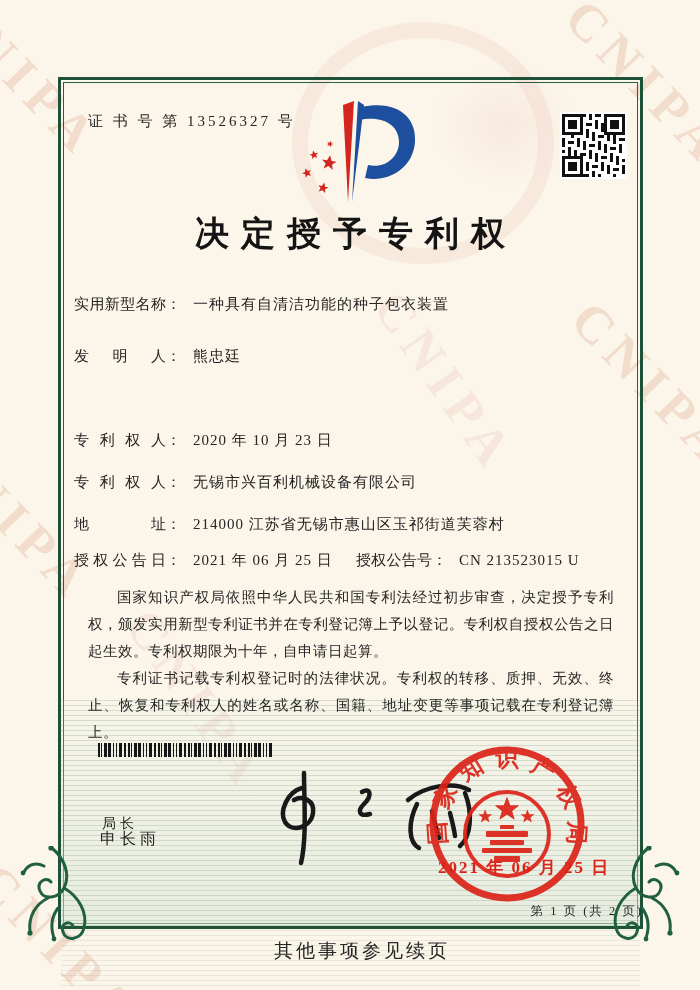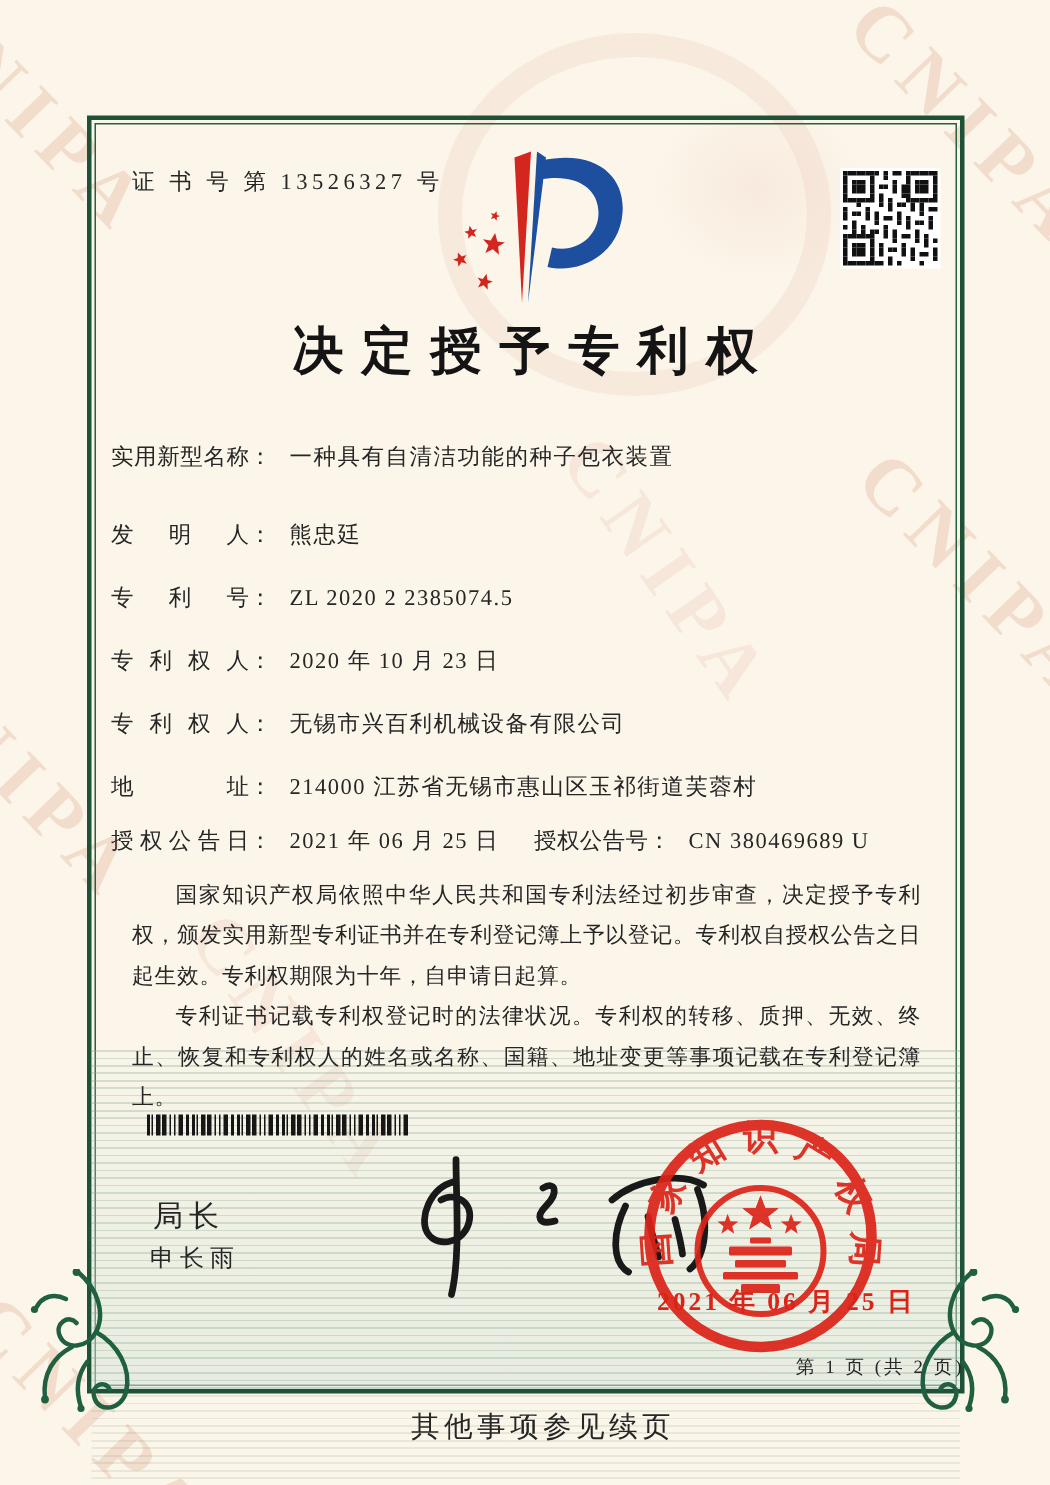--- a/index.html
+++ b/index.html
@@ -62,21 +62,21 @@
   .f-colon{display:inline-block;margin-right:12px;}
   .f-value{letter-spacing:1px;}
   .frow2{position:absolute;left:282px;top:0;}
   
   .paras{position:absolute;left:88px;top:584px;width:526px;font-size:14.5px;line-height:27px;
          text-align:justify;letter-spacing:0.5px;}
   .paras p{margin:0;text-indent:2em;}
   
   .barcode{position:absolute;left:98px;top:743px;height:14px;display:flex;align-items:stretch;}
   .barcode b{background:#161616;display:block;height:14px;}
-  .signer-title{position:absolute;left:102px;top:797px;font-size:20px;letter-spacing:4px;}
+  .signer-title{position:absolute;left:102px;top:815px;font-size:14px;letter-spacing:4px;}
   .signer-name{position:absolute;left:100px;top:829px;font-size:16px;letter-spacing:4px;}
   .signature{position:absolute;left:262px;top:768px;}
   .seal{position:absolute;left:422px;top:739px;}
   .seal-date{
     position:absolute;left:438px;top:856px;font-size:17px;letter-spacing:2px;
     color:#dc2318;font-weight:bold;white-space:nowrap;
   }
   .page-num{position:absolute;left:58px;top:903px;width:585px;text-align:right;font-size:12.5px;letter-spacing:2px;}
   .cont-note{position:absolute;left:0;top:938px;width:100%;text-align:center;font-size:19px;letter-spacing:3px;margin-left:12px;}
   .ornament{position:absolute;}
@@ -565,36 +565,33 @@
       <i></i>
     </div>
 
   <div class="title">决定授予专利权</div>
 
   <div class="frow" style="top:295px">
     <span class="f-label">实用新型名称</span><span class="f-colon">：</span><span class="f-value">一种具有自清洁功能的种子包衣装置</span>
   </div>
   <div class="frow" style="top:347px">
     <span class="f-label">发明人</span><span class="f-colon">：</span><span class="f-value">熊忠廷</span>
-  </div>
-  <div class="frow" style="top:389px">
-    <span class="f-label">专利号</span><span class="f-colon">：</span><span class="f-value">ZL 2020 2 2385074.5</span>
   </div>
   <div class="frow" style="top:431px">
     <span class="f-label">专利权人</span><span class="f-colon">：</span><span class="f-value">2020 年 10 月 23 日</span>
   </div>
   <div class="frow" style="top:473px">
     <span class="f-label">专利权人</span><span class="f-colon">：</span><span class="f-value">无锡市兴百利机械设备有限公司</span>
   </div>
   <div class="frow" style="top:515px">
     <span class="f-label">地址</span><span class="f-colon">：</span><span class="f-value">214000 江苏省无锡市惠山区玉祁街道芙蓉村</span>
   </div>
   <div class="frow" style="top:551px">
     <span class="f-label">授权公告日</span><span class="f-colon">：</span><span class="f-value">2021 年 06 月 25 日</span>
-    <span class="frow2"><span class="f-label" style="width:76px">授权公告号</span><span class="f-colon">：</span><span class="f-value">CN 380469689 U</span></span>
+    <span class="frow2"><span class="f-label" style="width:76px">授权公告号</span><span class="f-colon">：</span><span class="f-value">CN 213523015 U</span></span>
   </div>
 
   <div class="paras">
     <p>国家知识产权局依照中华人民共和国专利法经过初步审查，决定授予专利权，颁发实用新型专利证书并在专利登记簿上予以登记。专利权自授权公告之日起生效。专利权期限为十年，自申请日起算。</p>
     <p>专利证书记载专利权登记时的法律状况。专利权的转移、质押、无效、终止、恢复和专利权人的姓名或名称、国籍、地址变更等事项记载在专利登记簿上。</p>
   </div>
 
   <div class="barcode" id="barcode">
       <b style="width: 2px; margin-right: 1px;"></b>
       <b style="width: 1px; margin-right: 2px;"></b>

